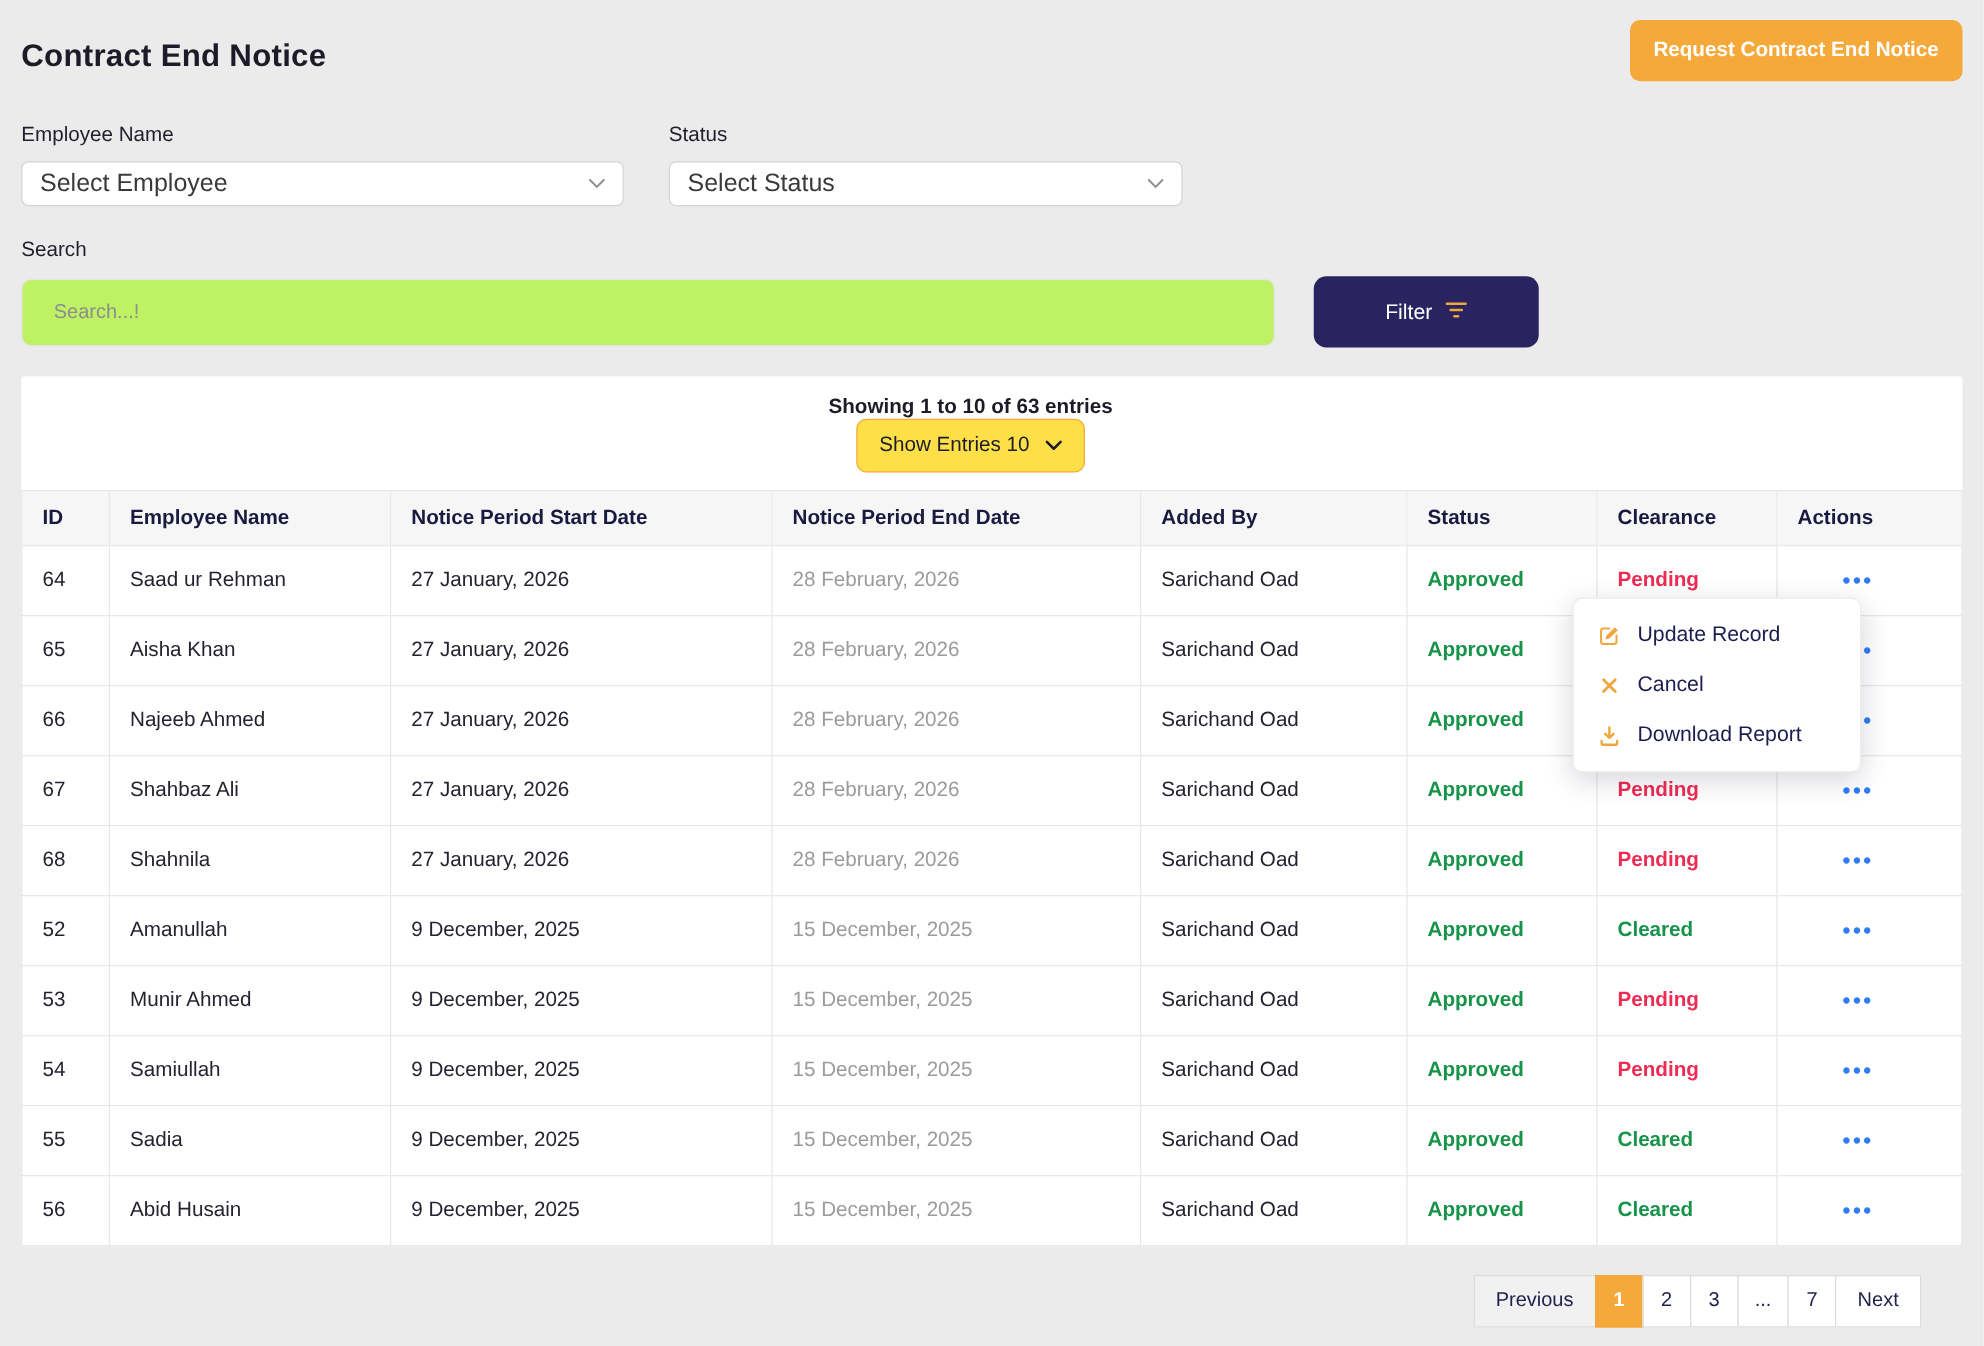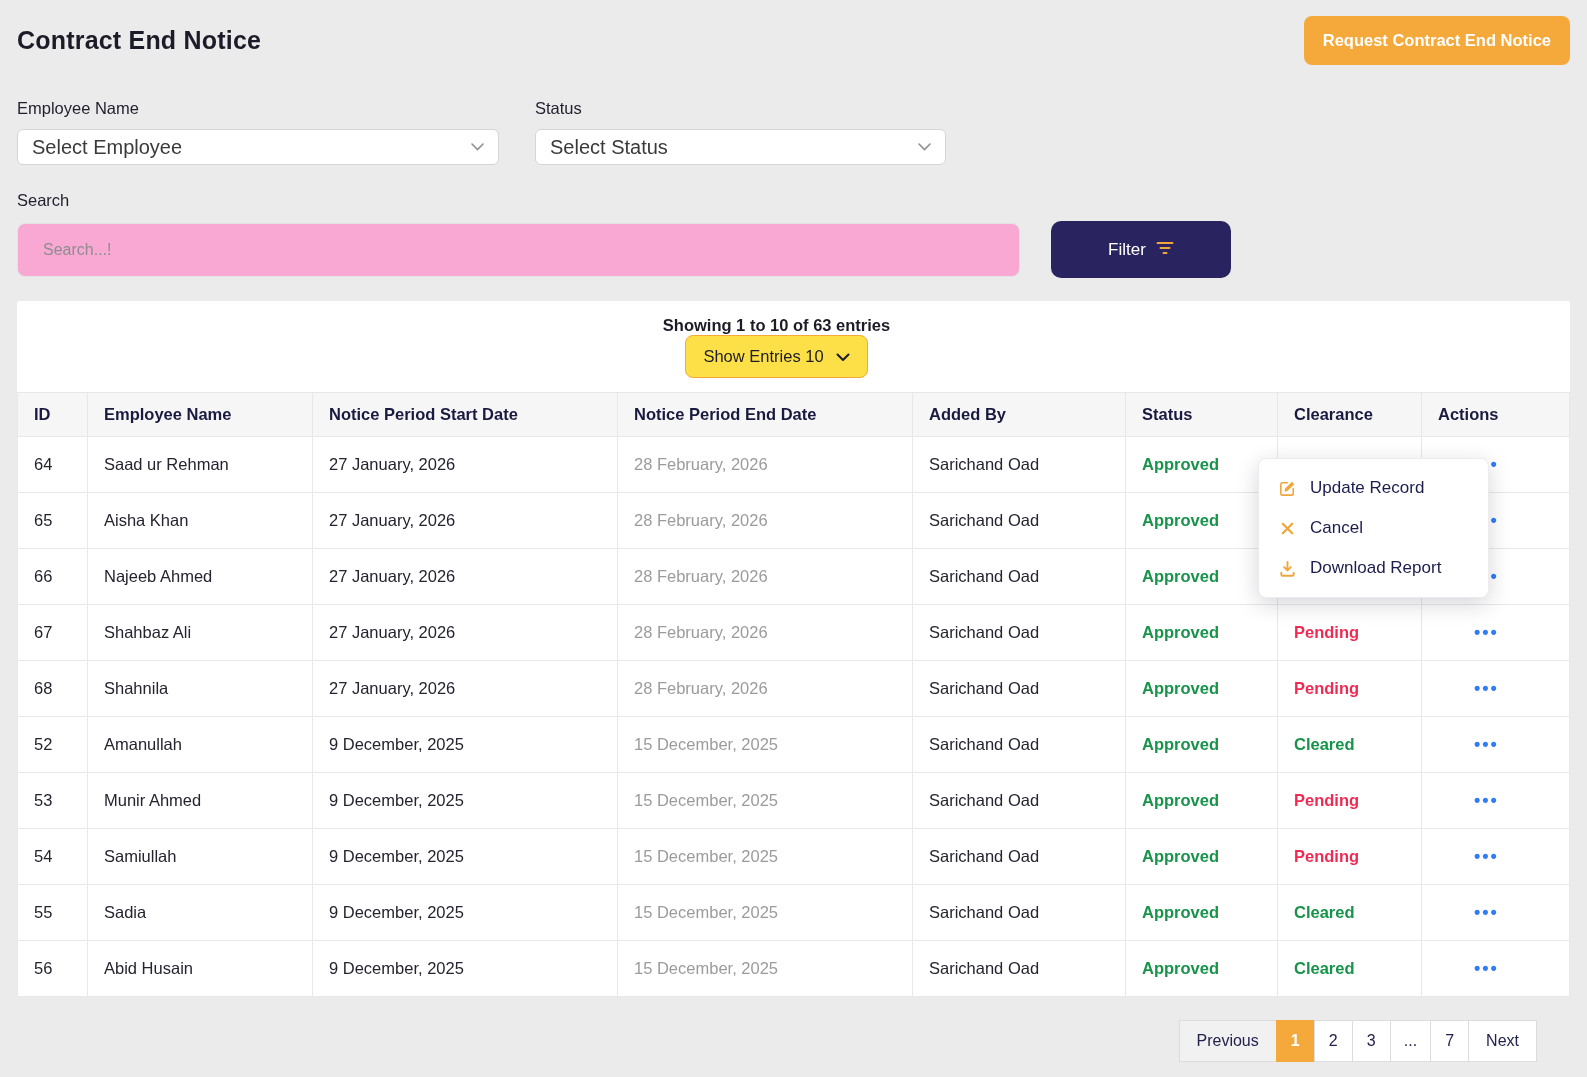--- a/index.html
+++ b/index.html
@@ -7,21 +7,21 @@
   body {
     background:#ebebeb;
     font-family:"Liberation Sans", sans-serif;
     color:#1f1f2e;
     position:relative;
     overflow:hidden;
   }
   .page { padding:16px 17px; position:relative; width:100%; height:100%; }
 
   
-  .header-row { display:flex; justify-content:space-between; align-items:flex-start; margin-bottom:34px; }
+  .header-row { display:flex; justify-content:space-between; align-items:center; margin-bottom:34px; }
   .page-title { font-size:25px; font-weight:700; color:#1c1c28; margin-top:10px; letter-spacing:.2px; }
   .btn-orange {
     background:var(--orange,#f6a93b); color:#fff; border:none; border-radius:8px;
     font-family:inherit; font-size:16.5px; font-weight:600; padding:15px 19px; cursor:pointer;
   }
 
   
   .filters-row { display:flex; gap:36px; }
   .filter-col label { display:block; font-size:16.5px; color:#1f1f2e; margin-bottom:11px; }
   .select {
@@ -29,21 +29,21 @@
     display:flex; align-items:center; justify-content:space-between; padding:0 14px;
     font-size:20px; color:#3a3a3a; cursor:pointer;
   }
   .sel-employee { width:482px; }
   .sel-status { width:411px; }
   .chev svg { display:block; }
 
   .search-label { display:block; font-size:16.5px; margin-top:26px; margin-bottom:11px; }
   .search-row { display:flex; align-items:center; gap:31px; }
   .search-input {
-    width:1003px; height:54px; border:1px solid #e4e4e4; border-radius:8px; background:#f9a8d4;
+    width:1003px; height:54px; border:1px solid #e4e4e4; border-radius:8px; background:#bef264;
     font-family:inherit; font-size:16px; color:#333; padding:0 25px; outline:none;
   }
   .search-input::placeholder { color:#8d8d8d; }
   .filter-btn {
     width:180px; height:57px; background:var(--navy,#29245f); color:#fff; border:none; border-radius:10px;
     font-family:inherit; font-size:17px; font-weight:500; display:flex; align-items:center; justify-content:center;
     gap:10px; cursor:pointer;
   }
 
   
@@ -68,21 +68,21 @@
   th:nth-child(7), td:nth-child(7) { width:144px; }
   .c-end { color:#9b9b9b; }
   .status-approved { color:var(--green,#17934a); font-weight:700; }
   .clear-red { color:var(--red,#ef2b54); font-weight:700; }
   .clear-green { color:var(--green,#17934a); font-weight:700; }
   .c-actions { text-align:left; }
   .dots { color:var(--blue,#2e7df6); font-weight:700; letter-spacing:2px; cursor:pointer; padding-left:36px; font-size:18px; }
 
   
   .context-menu {
-    position:absolute; left:1258px; top:458px; width:231px; background:#fff;
+    position:absolute; left:1258px; top:478px; width:231px; background:#fff;
     border:1px solid #ececec; border-radius:8px; box-shadow:0 6px 22px rgba(30,30,60,.18);
     padding:9px 0; z-index:20;text-align:right;
   }
   .menu-item {
     display:flex; align-items:center; gap:13px; padding:10px 18px; font-size:17px;
     color:#1c1c4e; font-weight:500; cursor:pointer;
   }
   .menu-item .mi-icon { width:20px; display:flex; justify-content:center; }
 
   

